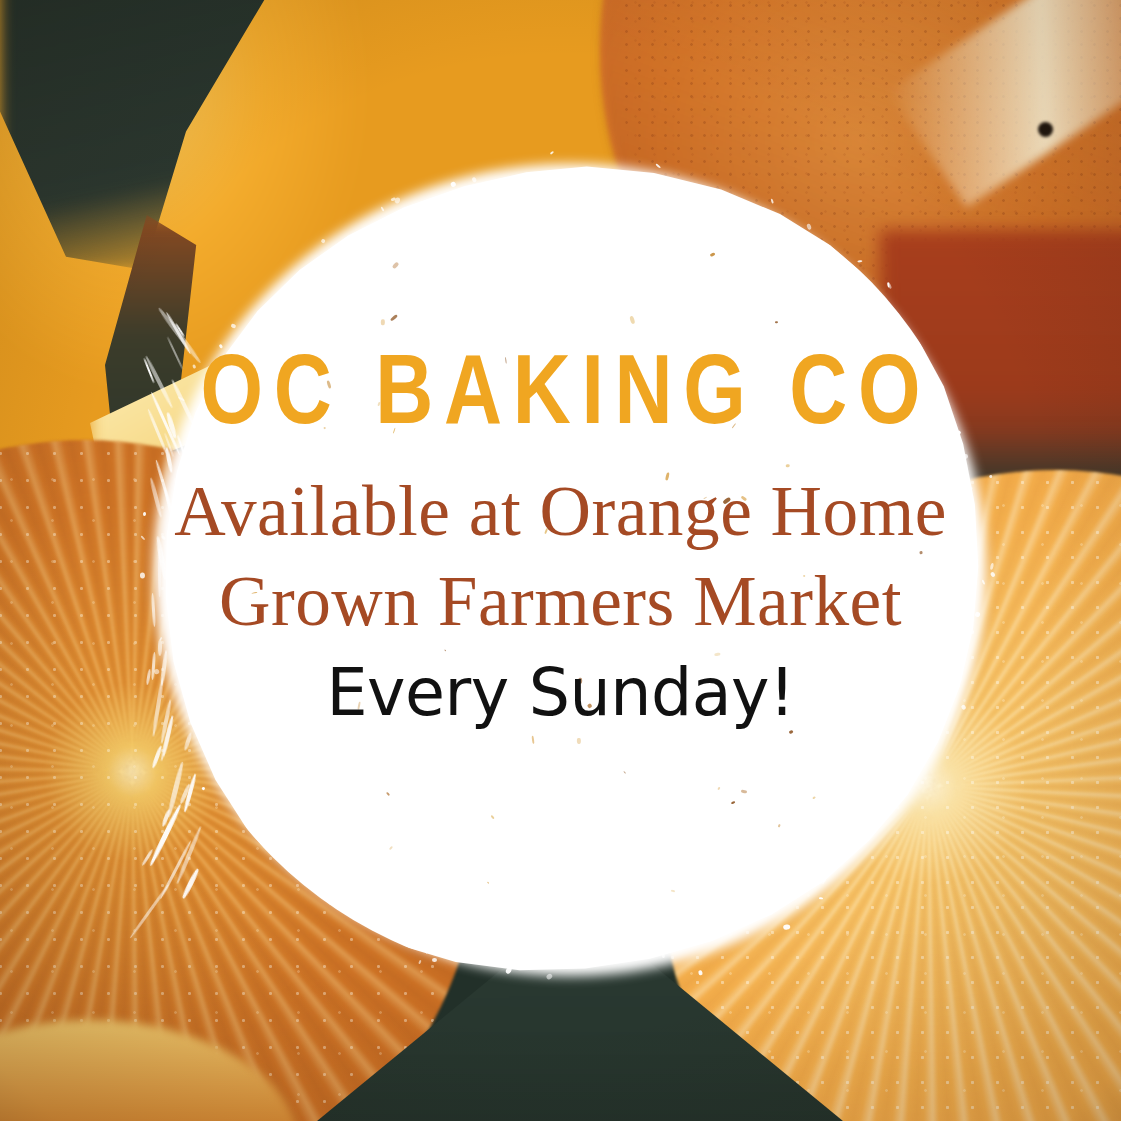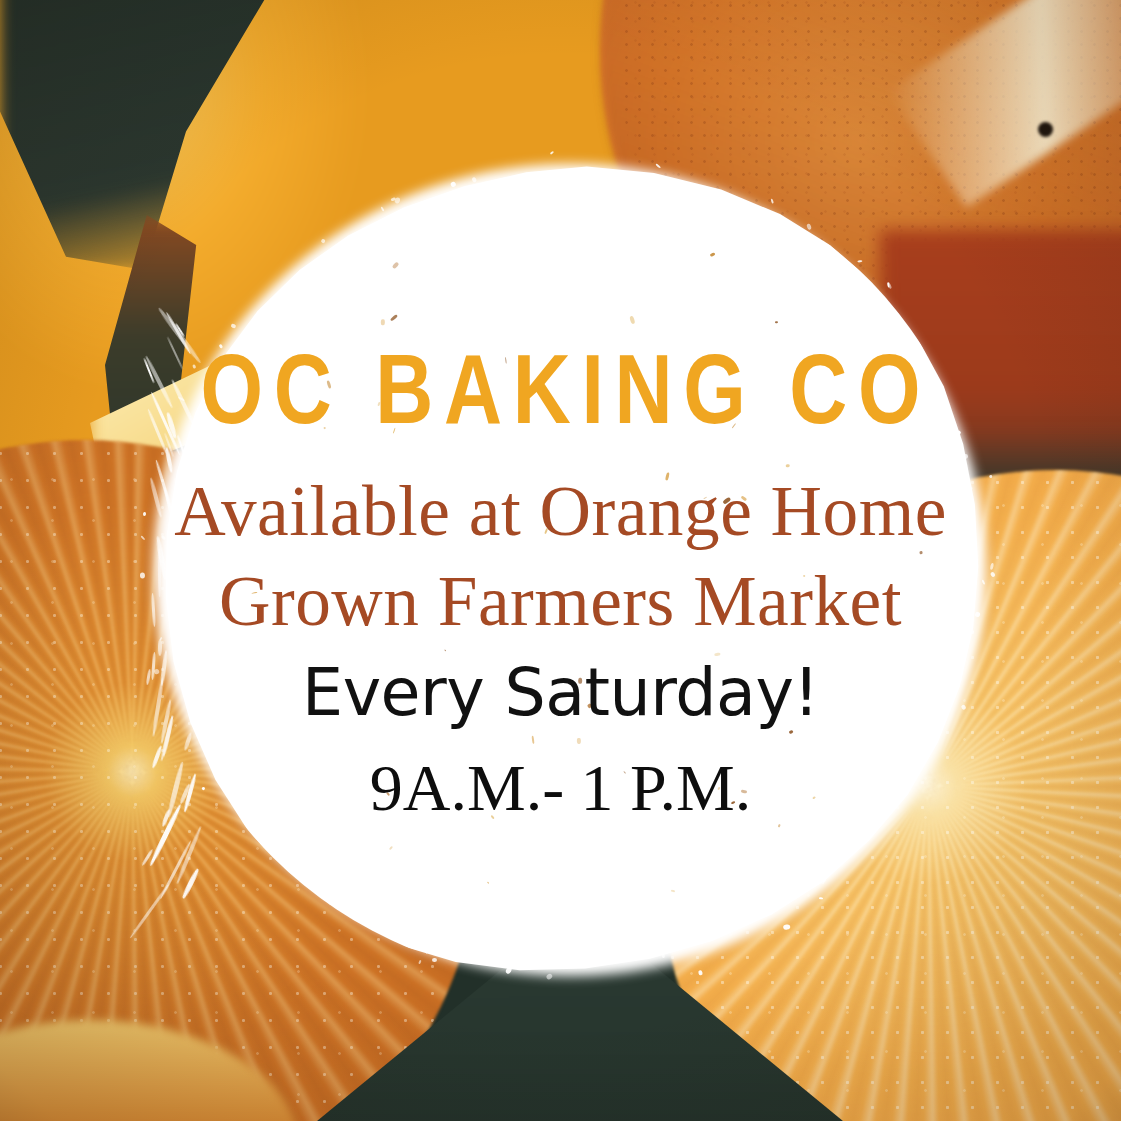--- a/index.html
+++ b/index.html
@@ -608,18 +608,17 @@
       <s style="left: 246.094px; top: 509.402px; width: 7.53203px; height: 3.24841px; background: rgb(224, 184, 104); opacity: 0.56; transform: rotate(134.795deg);"></s>
     </div>
 
   <div class="copy">
     <div class="brand-title">OC BAKING CO</div>
 
     <div class="line-serif line-1">Available at Orange Home</div>
 
     <div class="line-serif line-2">Grown Farmers Market</div>
 
-    <div class="line-sans">Every Saturday!</div>
-
-    <div class="line-hours">9A.M.- 1 P.M.</div>
+    <div class="line-sans">Every Sunday!</div>
+
   </div>
 
 </div>
 
 </body></html>

